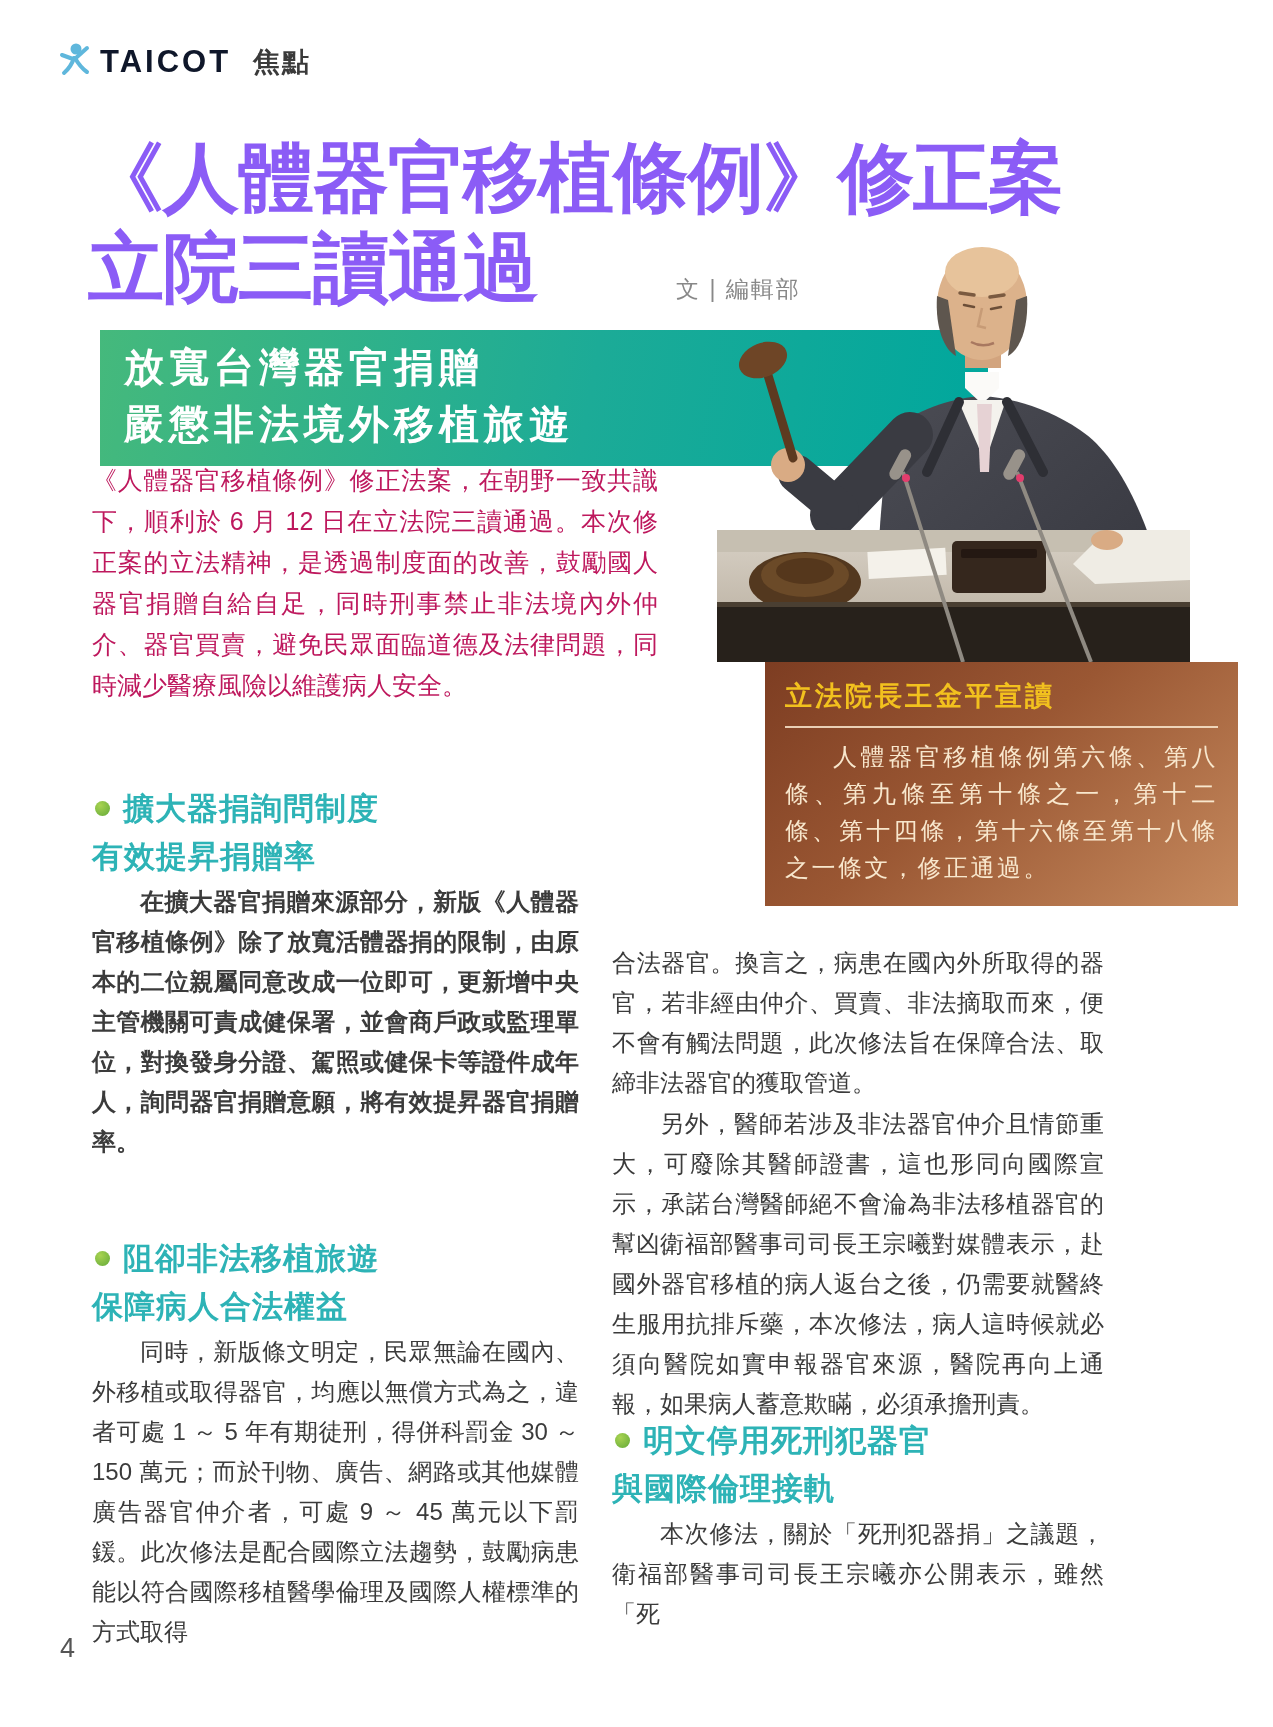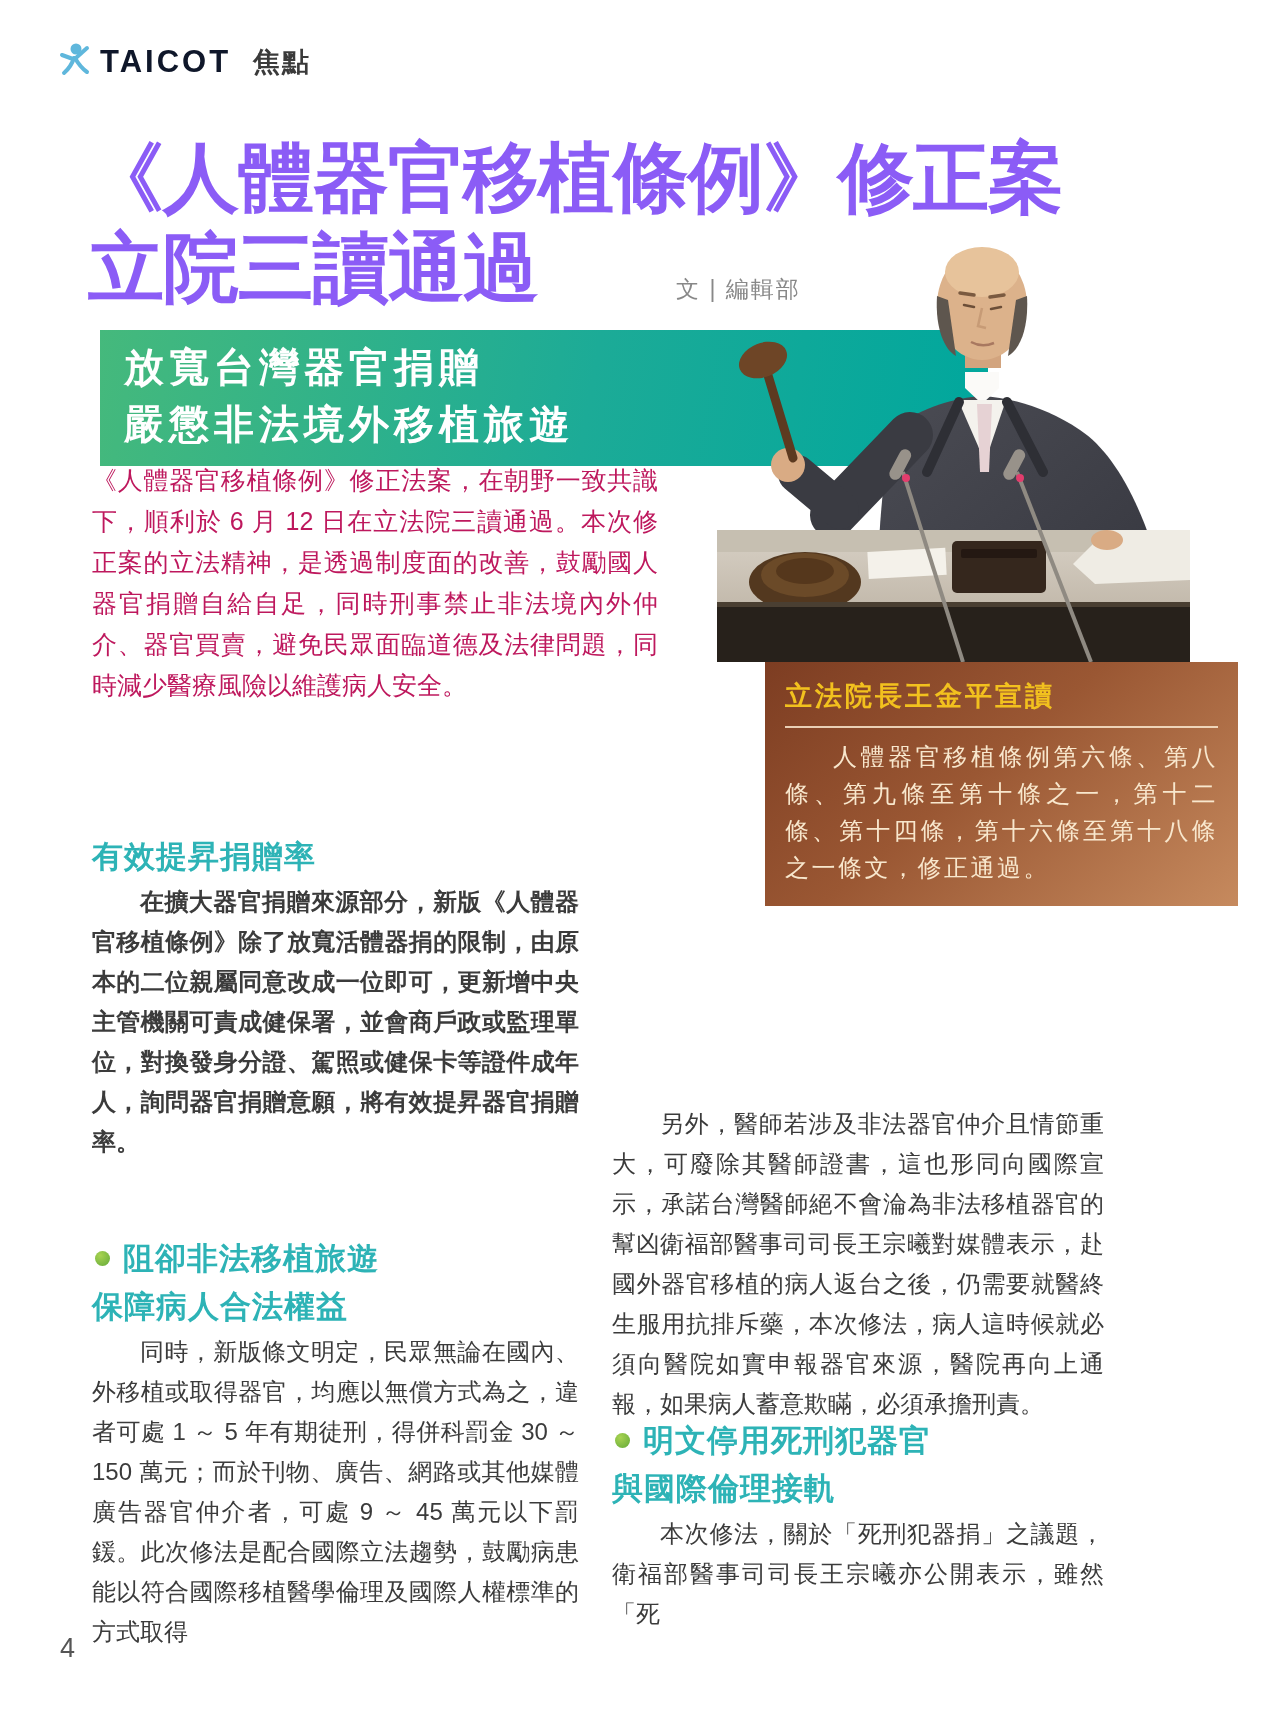--- a/index.html
+++ b/index.html
@@ -152,29 +152,33 @@
       </g>
     </svg>
   </div>
 
   <div class="caption">
     <div class="caption-title">立法院長王金平宣讀</div>
     <hr class="caption-rule">
     <div class="caption-body">人體器官移植條例第六條、第八條、第九條至第十條之一，第十二條、第十四條，第十六條至第十八條之一條文，修正通過。</div>
   </div>
 
+  <div class="sec-head" style="left:95px;top:788px;">
+    <span class="bullet"></span><span>擴大器捐詢問制度</span>
+  </div>
   <div class="sec-head" style="left:92px;top:836px;">有效提昇捐贈率</div>
   <div class="para lcol indent" style="top:882px;font-weight:bold;">在擴大器官捐贈來源部分，新版《人體器官移植條例》除了放寬活體器捐的限制，由原本的二位親屬同意改成一位即可，更新增中央主管機關可責成健保署，並會商戶政或監理單位，對換發身分證、駕照或健保卡等證件成年人，詢問器官捐贈意願，將有效提昇器官捐贈率。</div>
 
   <div class="sec-head" style="left:95px;top:1238px;">
     <span class="bullet"></span><span>阻卻非法移植旅遊</span>
   </div>
   <div class="sec-head" style="left:92px;top:1286px;">保障病人合法權益</div>
   <div class="para lcol indent" style="top:1332px;">同時，新版條文明定，民眾無論在國內、外移植或取得器官，均應以無償方式為之，違者可處 1 ～ 5 年有期徒刑，得併科罰金 30 ～ 150 萬元；而於刊物、廣告、網路或其他媒體廣告器官仲介者，可處 9 ～ 45 萬元以下罰鍰。此次修法是配合國際立法趨勢，鼓勵病患能以符合國際移植醫學倫理及國際人權標準的方式取得</div>
 
+  <div class="para rcol" style="top:943px;">合法器官。換言之，病患在國內外所取得的器官，若非經由仲介、買賣、非法摘取而來，便不會有觸法問題，此次修法旨在保障合法、取締非法器官的獲取管道。</div>
   <div class="para rcol indent" style="top:1104px;">另外，醫師若涉及非法器官仲介且情節重大，可廢除其醫師證書，這也形同向國際宣示，承諾台灣醫師絕不會淪為非法移植器官的幫凶。</div>
   <div class="para rcol indent" style="top:1224px;">衛福部醫事司司長王宗曦對媒體表示，赴國外器官移植的病人返台之後，仍需要就醫終生服用抗排斥藥，本次修法，病人這時候就必須向醫院如實申報器官來源，醫院再向上通報，如果病人蓄意欺瞞，必須承擔刑責。</div>
 
   <div class="sec-head" style="left:615px;top:1420px;">
     <span class="bullet"></span><span>明文停用死刑犯器官</span>
   </div>
   <div class="sec-head" style="left:612px;top:1468px;">與國際倫理接軌</div>
   <div class="para rcol indent" style="top:1514px;">本次修法，關於「死刑犯器捐」之議題，衛福部醫事司司長王宗曦亦公開表示，雖然「死</div>
 
   <div class="pagenum">4</div>

